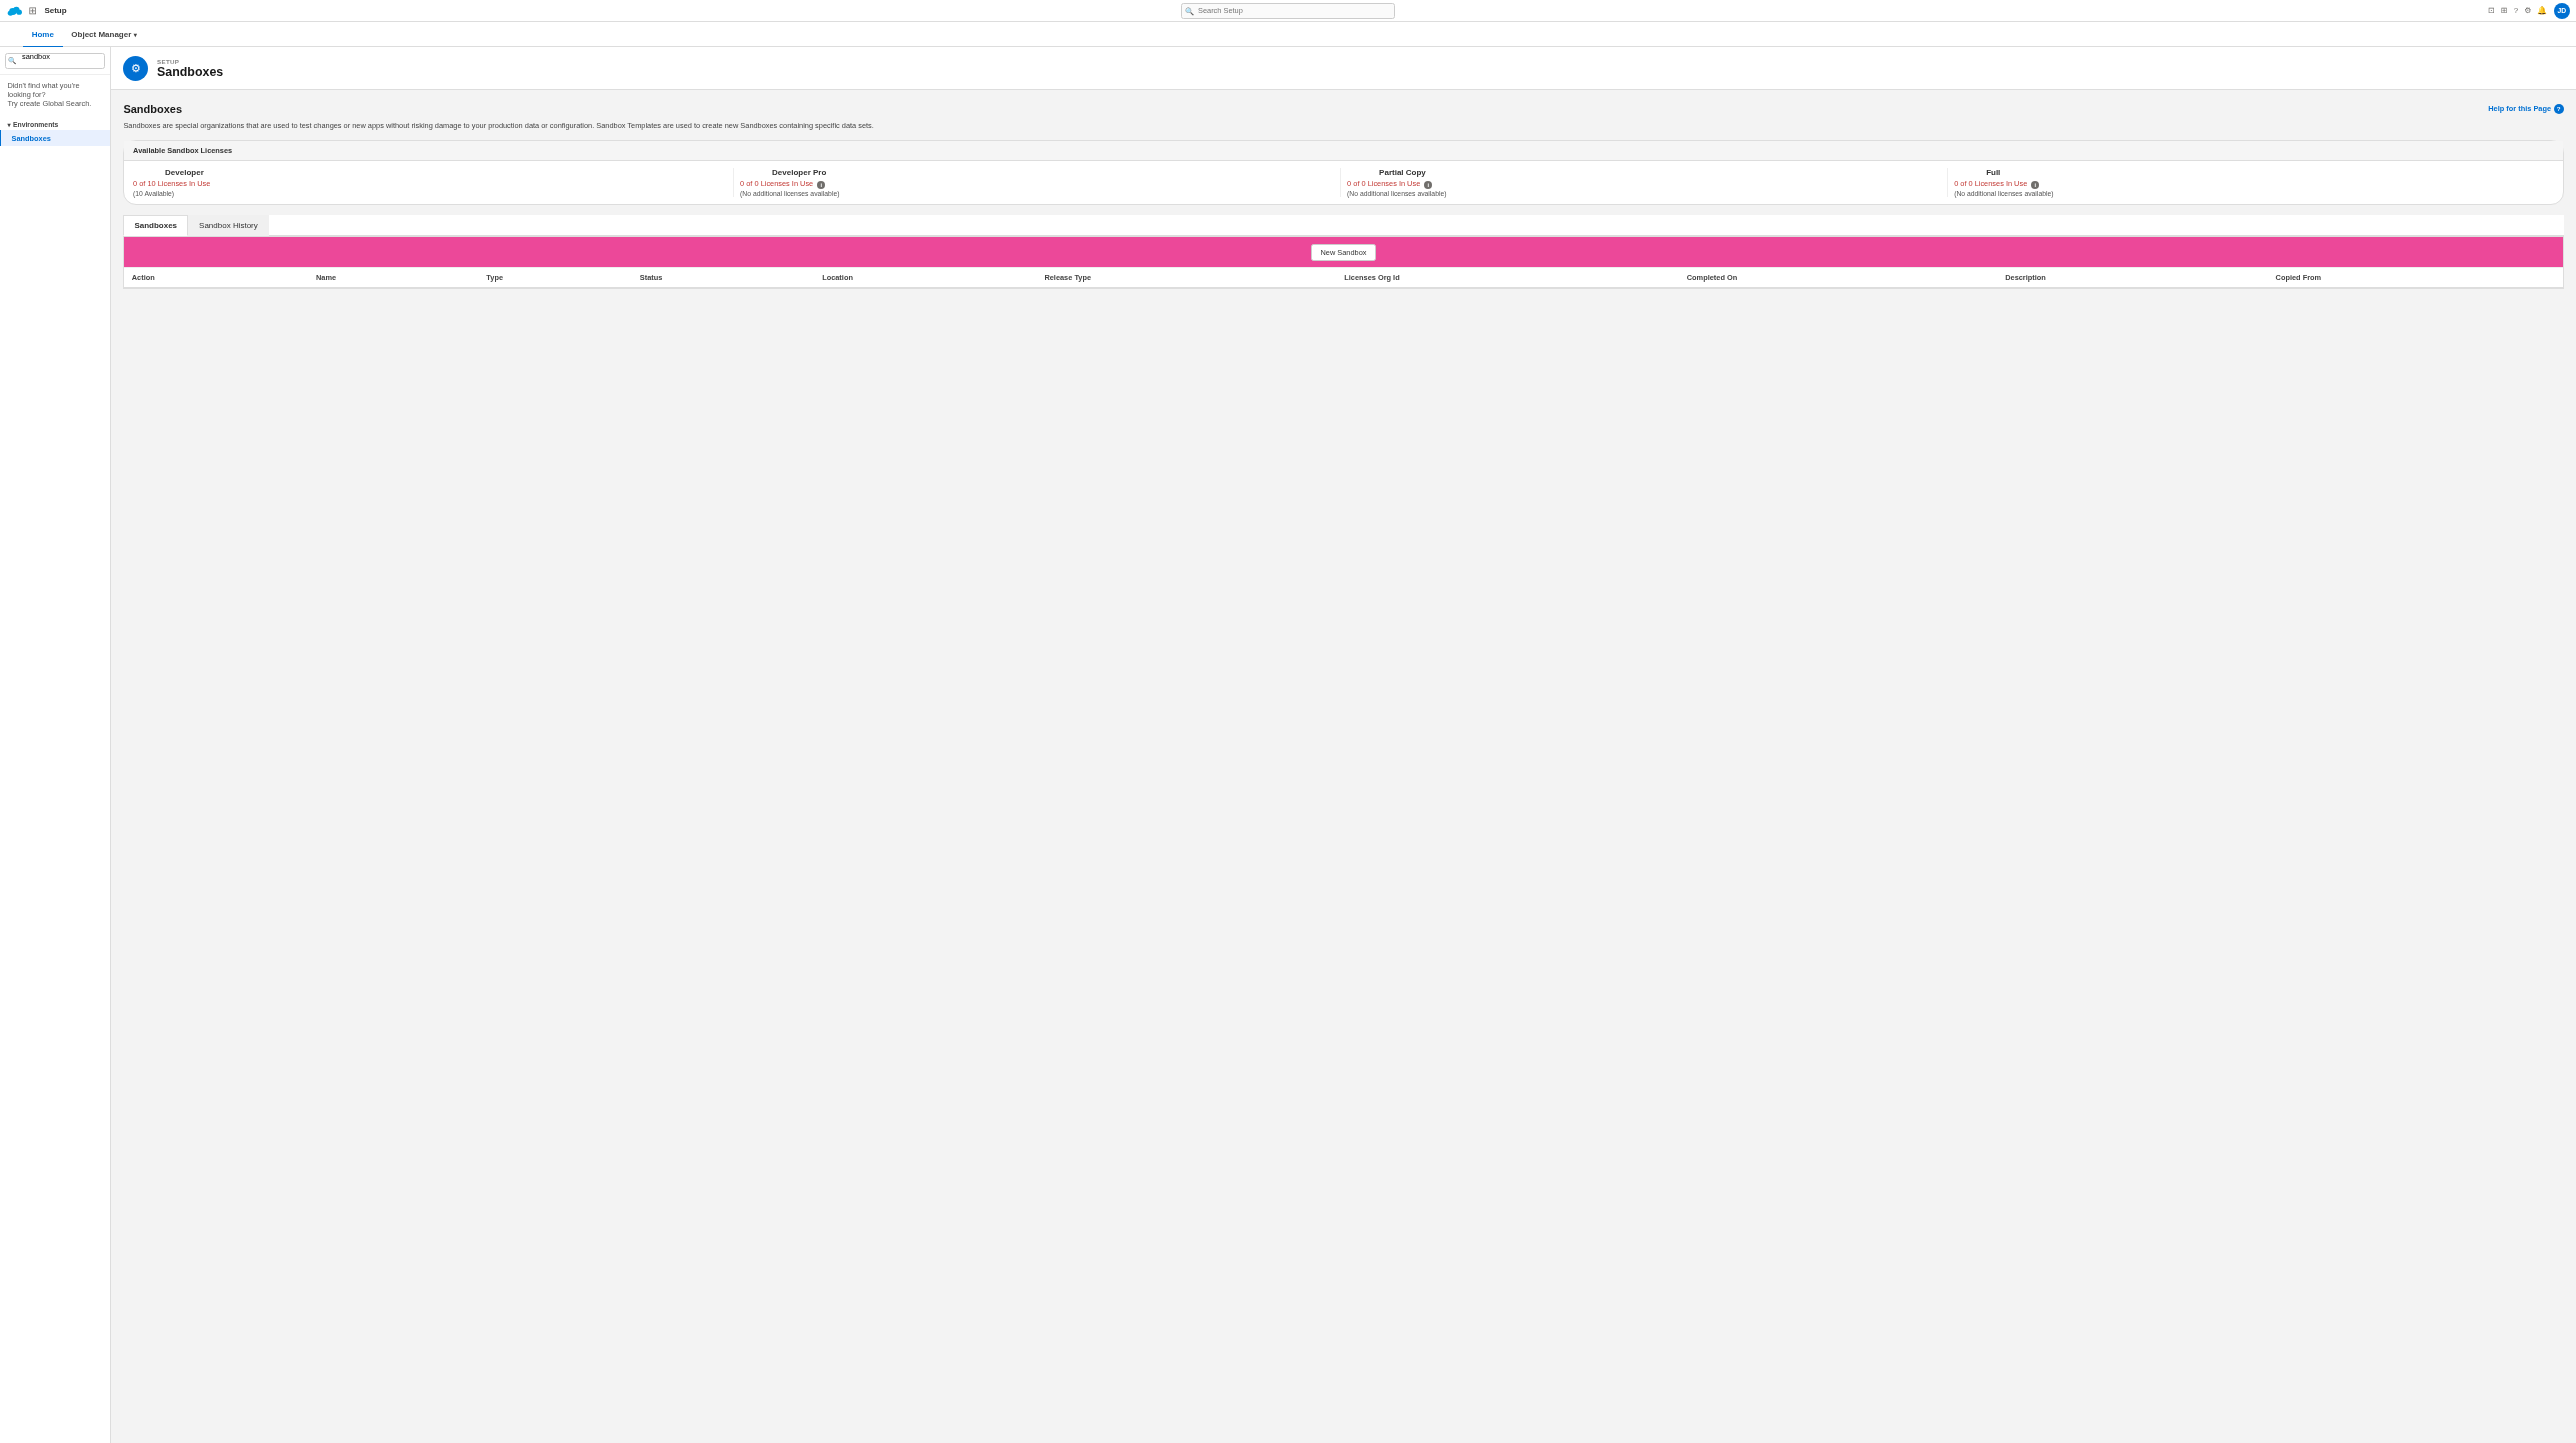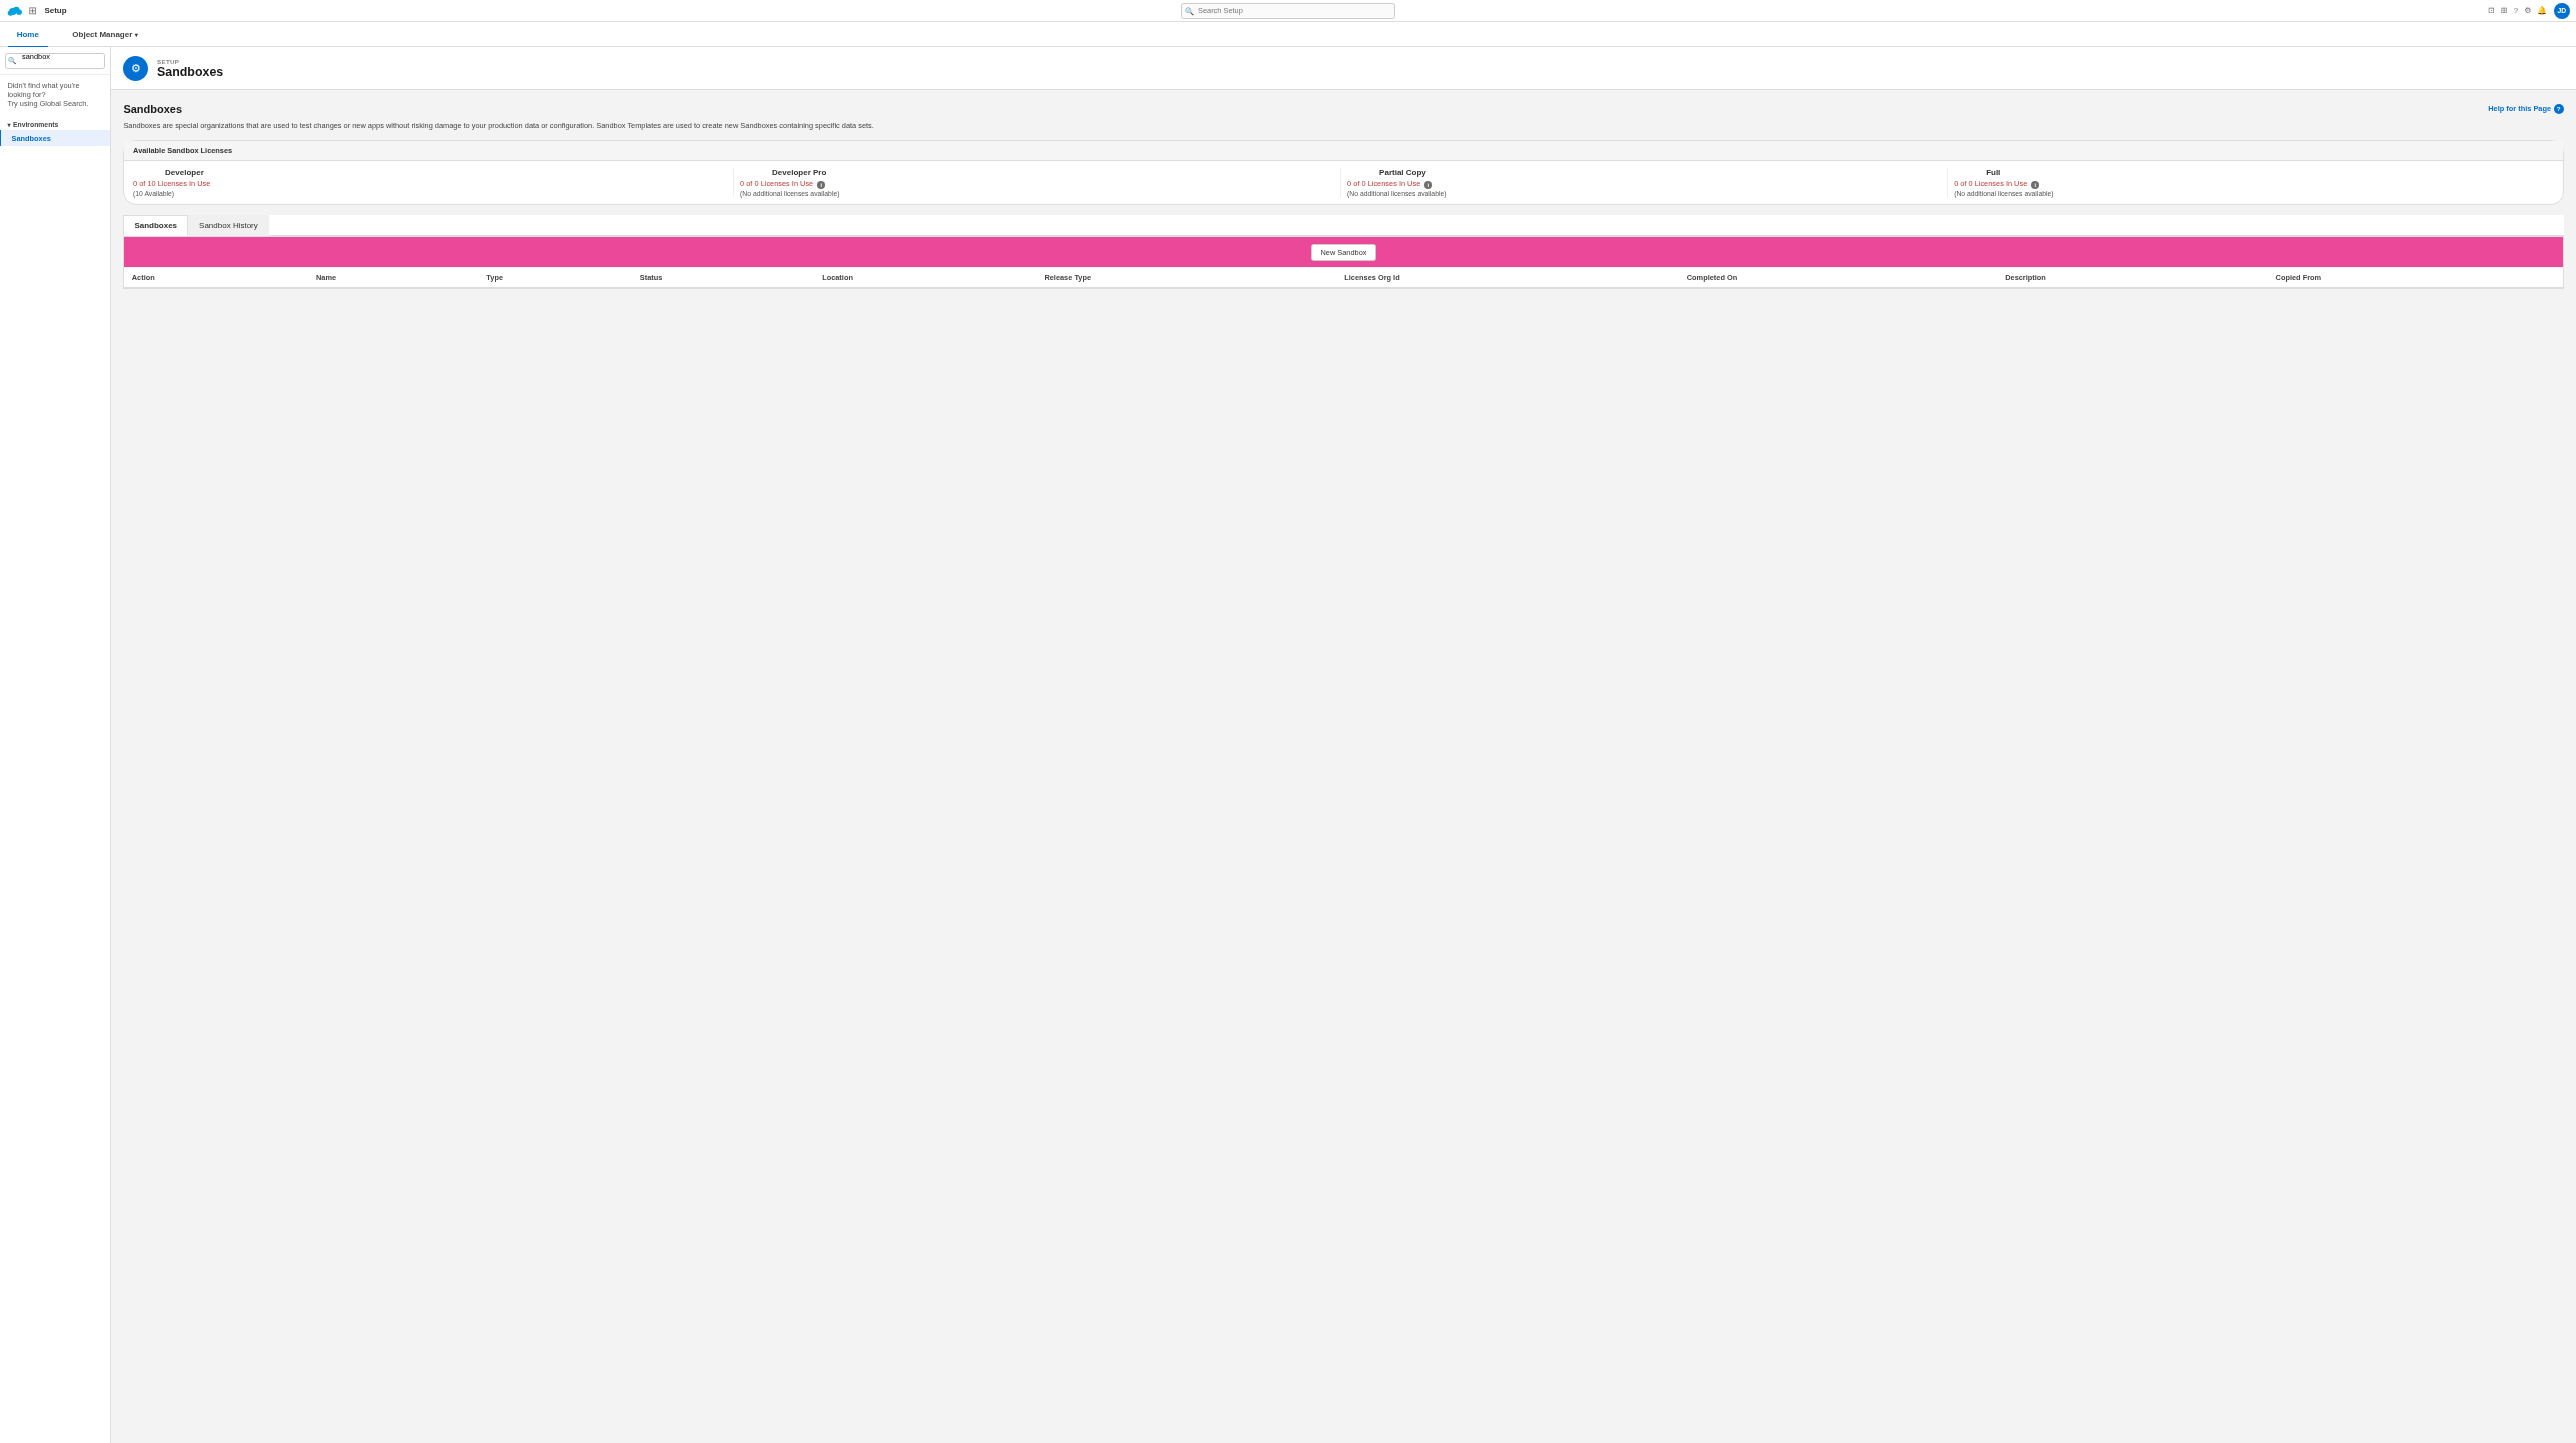--- a/index.html
+++ b/index.html
@@ -49,22 +49,22 @@
       font-weight: bold;
     }
 
     
     .nav-bar {
       display: flex;
       align-items: center;
       background: #fff;
       border-bottom: 1.2px solid #ddd;
       height: 25px;
-      padding: 0 8px;
-      gap: 16px;
+      padding: 0 23px;
+      gap: 0;
     }
     .nav-bar .nav-item {
       padding: 0 8.7px;
       height: 25px;
       display: flex;
       align-items: center;
       font-size: 8px;
       font-weight: 600;
       color: #444;
       cursor: pointer;
@@ -394,21 +394,21 @@
 
 <div class="main-layout">
 
   <div class="sidebar">
     <div class="sidebar-search">
       <span class="search-icon-side">🔍</span>
       <input type="text" value="sandbox" style="width: 100%; height: 16px; border: 0.6px solid rgb(204, 204, 204); border-radius: 2.5px; padding: 0px 5px 9px 16px; font-size: 7.4px;" placeholder="sandbox">
     </div>
     <div class="sidebar-no-result">
       <div>Didn't find what you're looking for?</div>
-      <div>Try using Global Search.</div>
+      <div>Try create Global Search.</div>
     </div>
     <div class="sidebar-section">
       <div class="sidebar-section-header">
         <span style="font-size:6.2px;">▾</span>
         <span>Environments</span>
       </div>
     </div>
     <div class="sidebar-item active">Sandboxes</div>
   </div>
 

